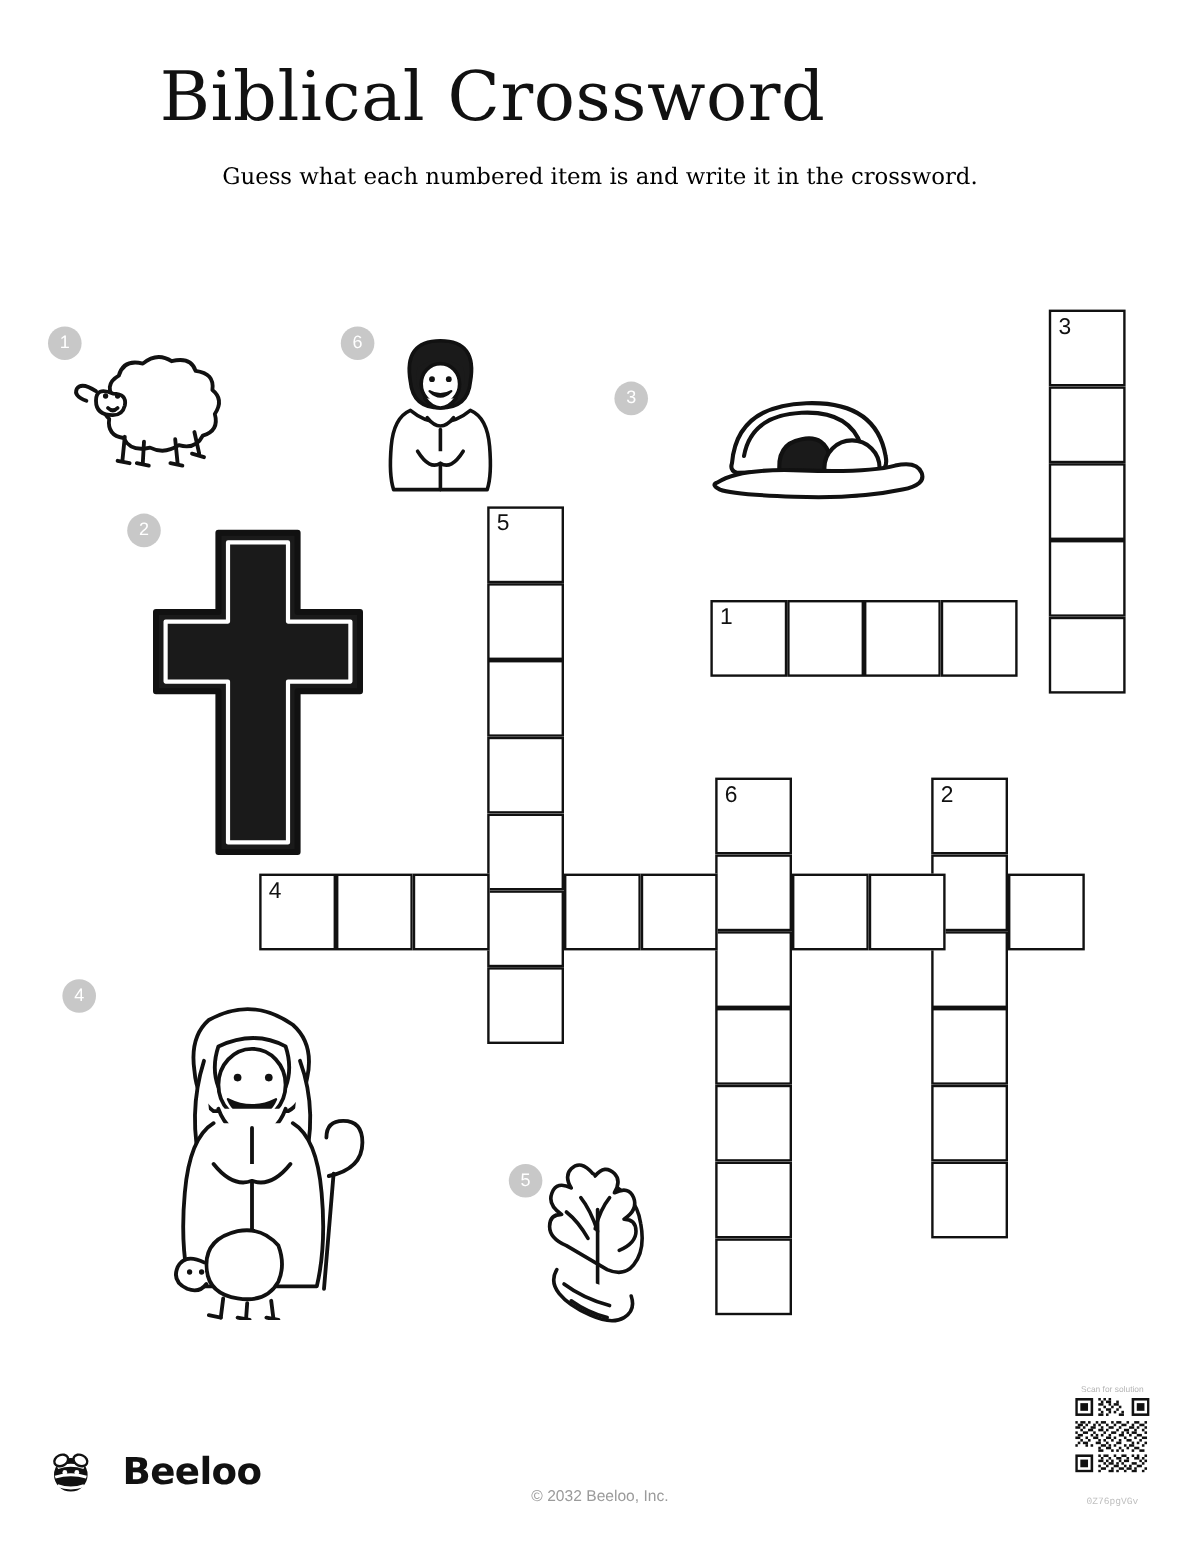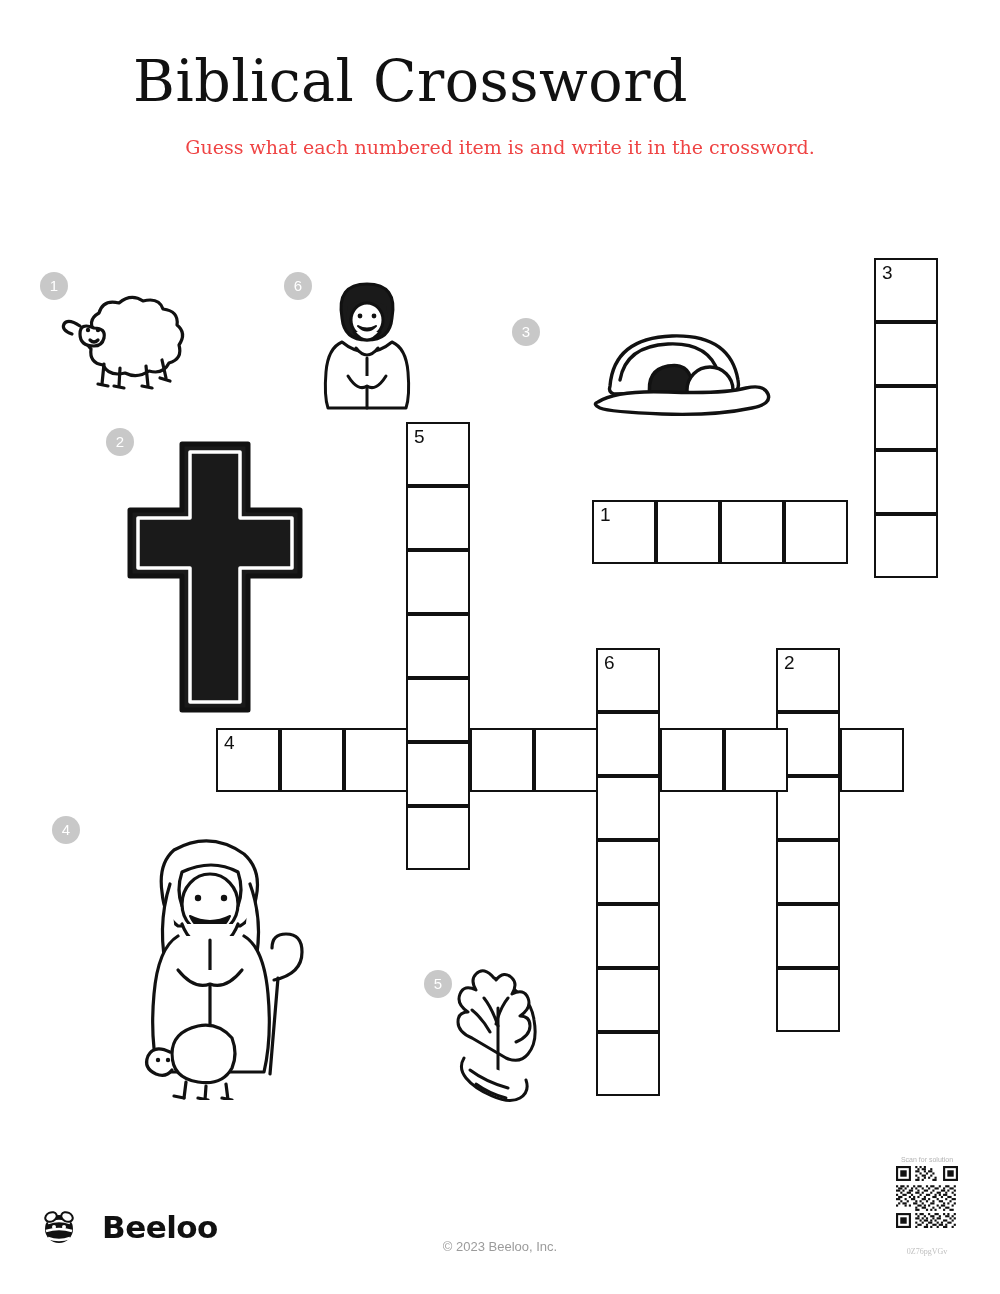--- a/index.html
+++ b/index.html
@@ -34,21 +34,21 @@
     color: #111;
   }
   .subtitle {
     position: absolute;
     top: 136px;
     left: 0;
     width: 1000px;
     text-align: center;
     font-family: "DejaVu Serif", serif;
     font-size: 19px;
-    color: #ef4444;
+    color: #000000;
   }
 
   
   .clue-badge {
     position: absolute;
     width: 28px;
     height: 28px;
     border-radius: 50%;
     background: #c8c8c8;
     color: #ffffff;
@@ -119,21 +119,21 @@
     font-size: 7px;
     color: #b5b5b5;
     margin-bottom: 3px;
   }
   .qr-code {
     width: 62px;
     height: 62px;
     margin: 0 auto;
   }
   .qr-id {
-    font-family: Liberation Serif, serif;
+    font-family: Liberation Mono, monospace;
     font-size: 8px;
     color: #c0c0c0;
     margin-top: 15px;
   }
 </style>
 </head>
 <body>
 
 <div class="page">
 
@@ -312,21 +312,21 @@
       <path d="M6 23 q13 -4 26 0" stroke="#fff" stroke-width="2.4" fill="none"></path>
       <path d="M8 30 q11 4 22 0" stroke="#fff" stroke-width="2.4" fill="none"></path>
       <ellipse cx="11" cy="9" rx="6" ry="4.5" fill="#fff" stroke="#111" stroke-width="2" transform="rotate(-25 11 9)"></ellipse>
       <ellipse cx="27" cy="9" rx="6" ry="4.5" fill="#fff" stroke="#111" stroke-width="2" transform="rotate(25 27 9)"></ellipse>
       <circle cx="14" cy="19" r="2" fill="#fff"></circle>
       <circle cx="24" cy="19" r="2" fill="#fff"></circle>
     </svg>
     <span class="brand-name">Beeloo</span>
   </div>
 
-  <div class="copyright">© 2023 Beeloo, Inc.</div>
+  <div class="copyright">© 2032 Beeloo, Inc.</div>
 
   <div class="qr-wrap">
     <div class="qr-caption">Scan for solution</div>
     <svg class="qr-code" viewBox="0 0 29 29">
       <rect width="29" height="29" fill="#fff"></rect>
       <g fill="#111">
         <rect x="0" y="0" width="7" height="7"></rect>
           <rect x="1" y="1" width="5" height="5" fill="#fff"></rect>
           <rect x="2" y="2" width="3" height="3"></rect>
         <rect x="22" y="0" width="7" height="7"></rect>

